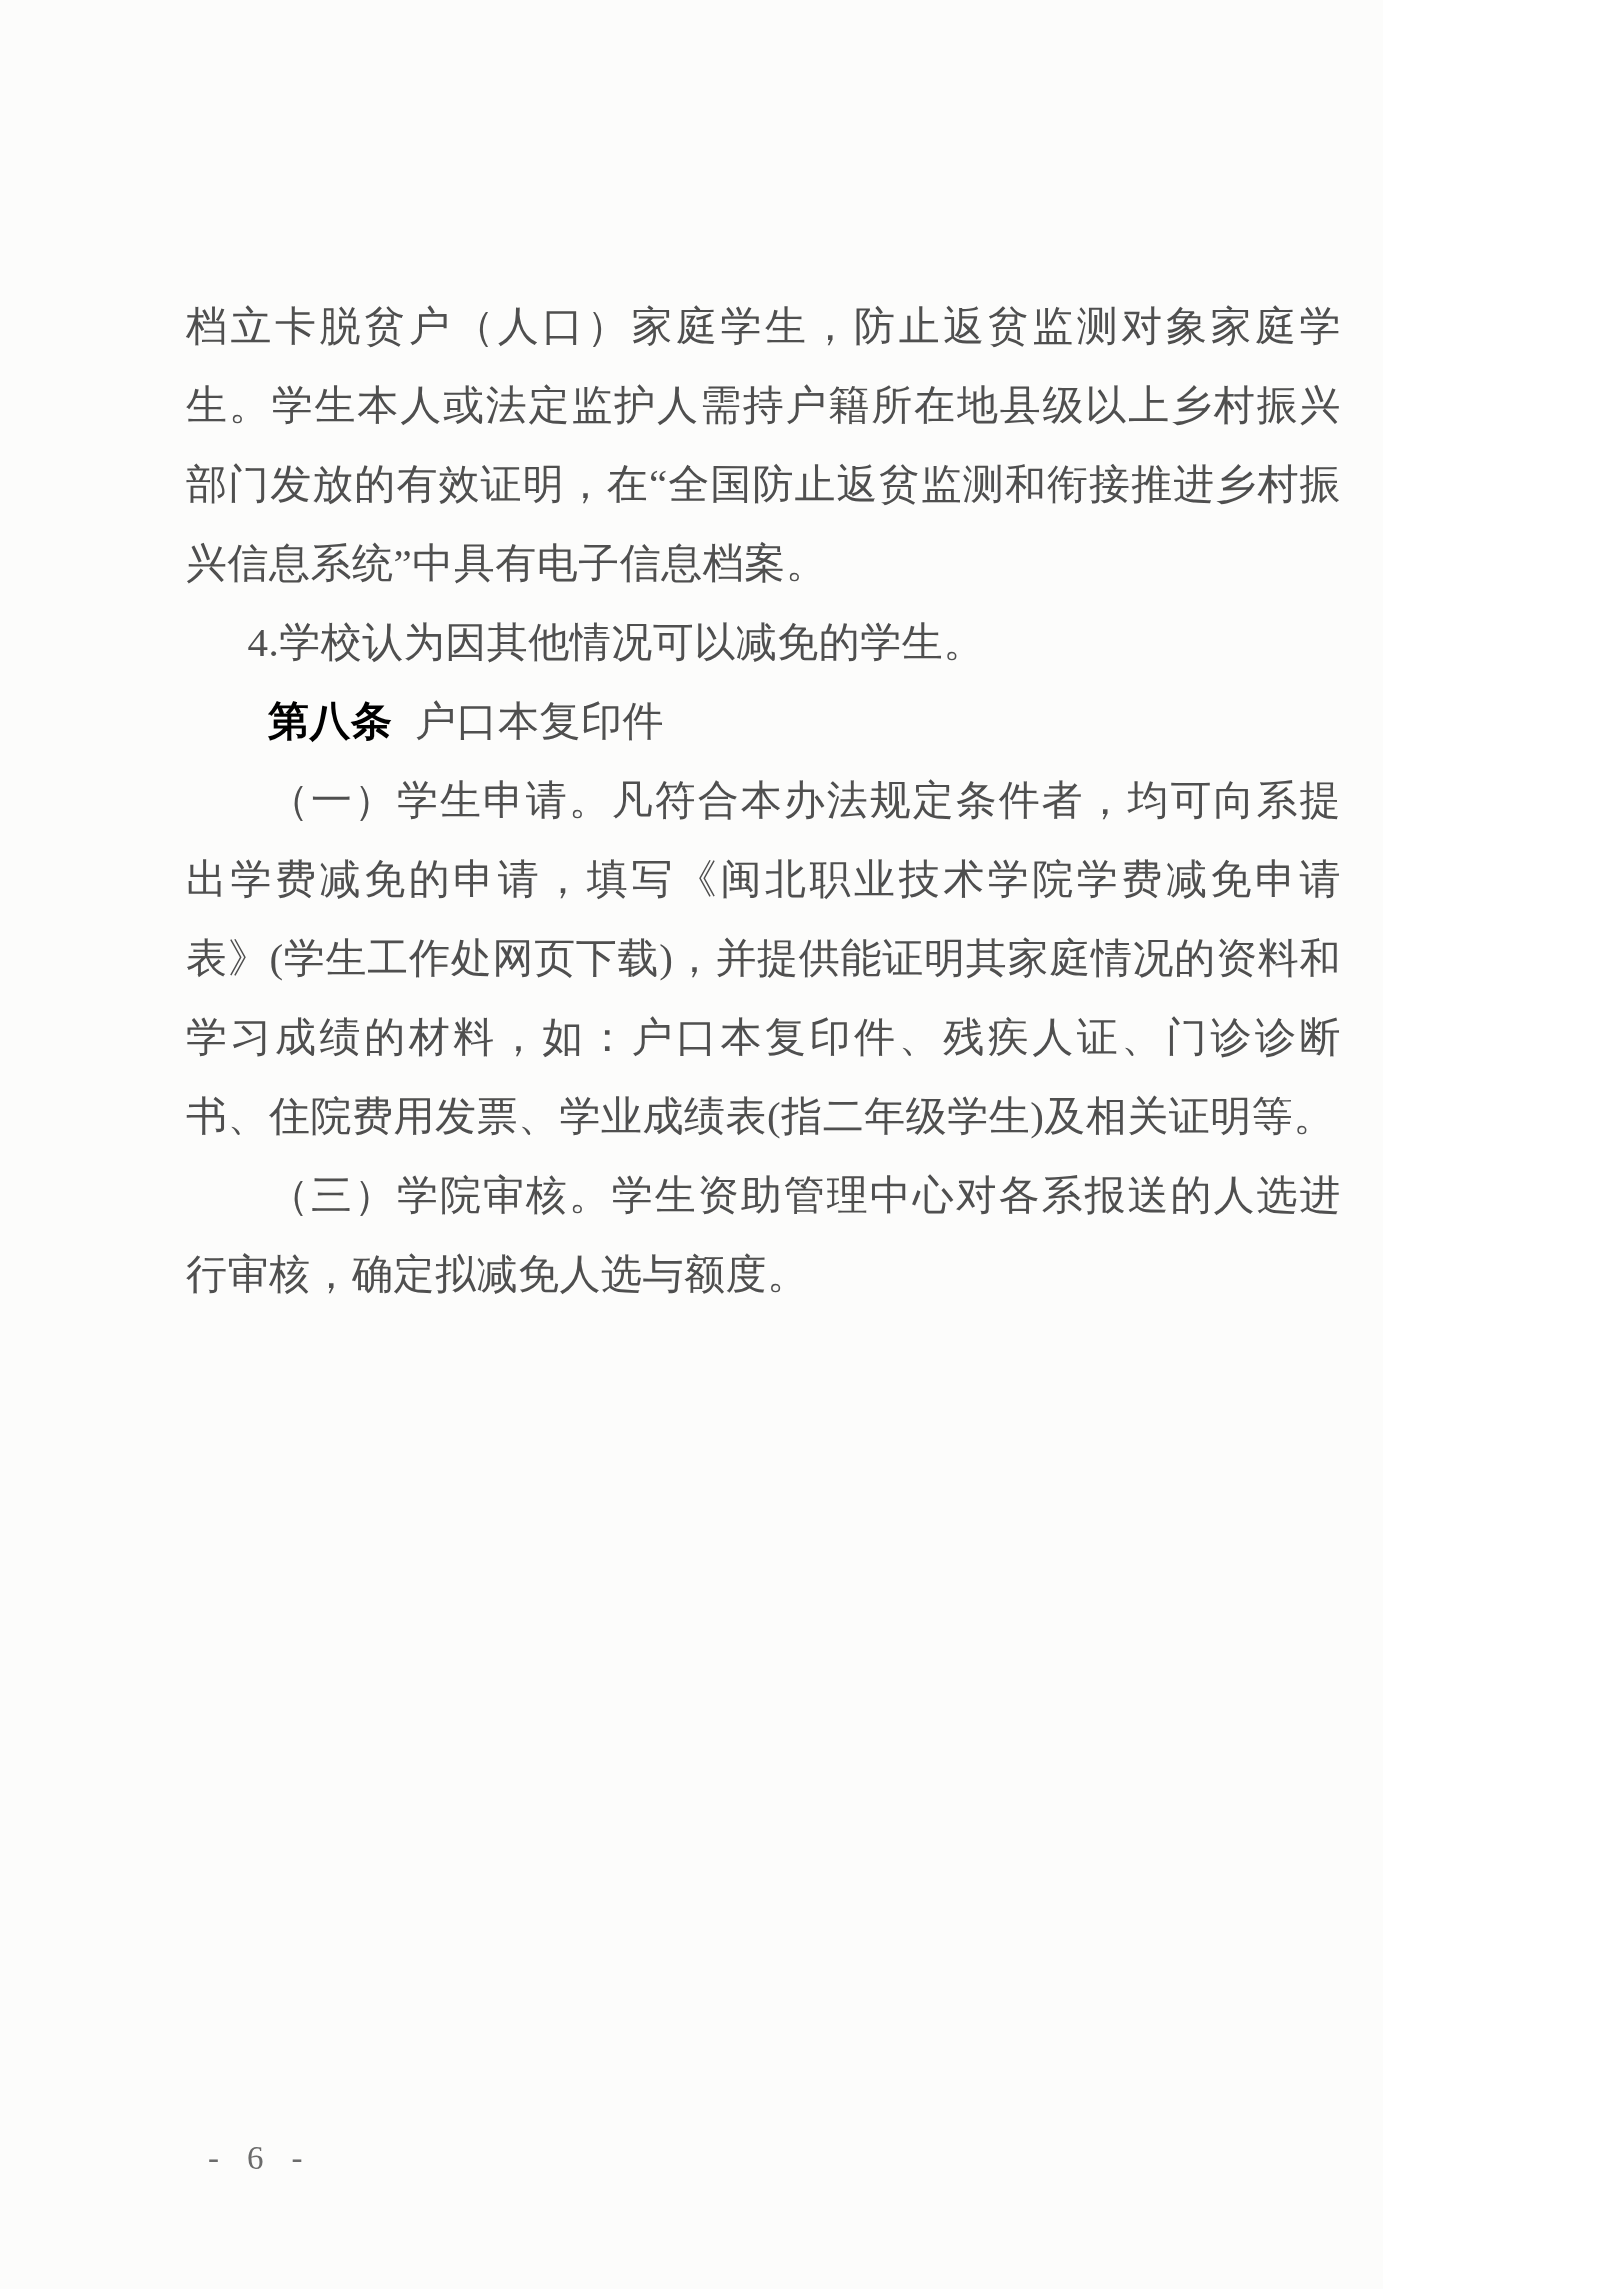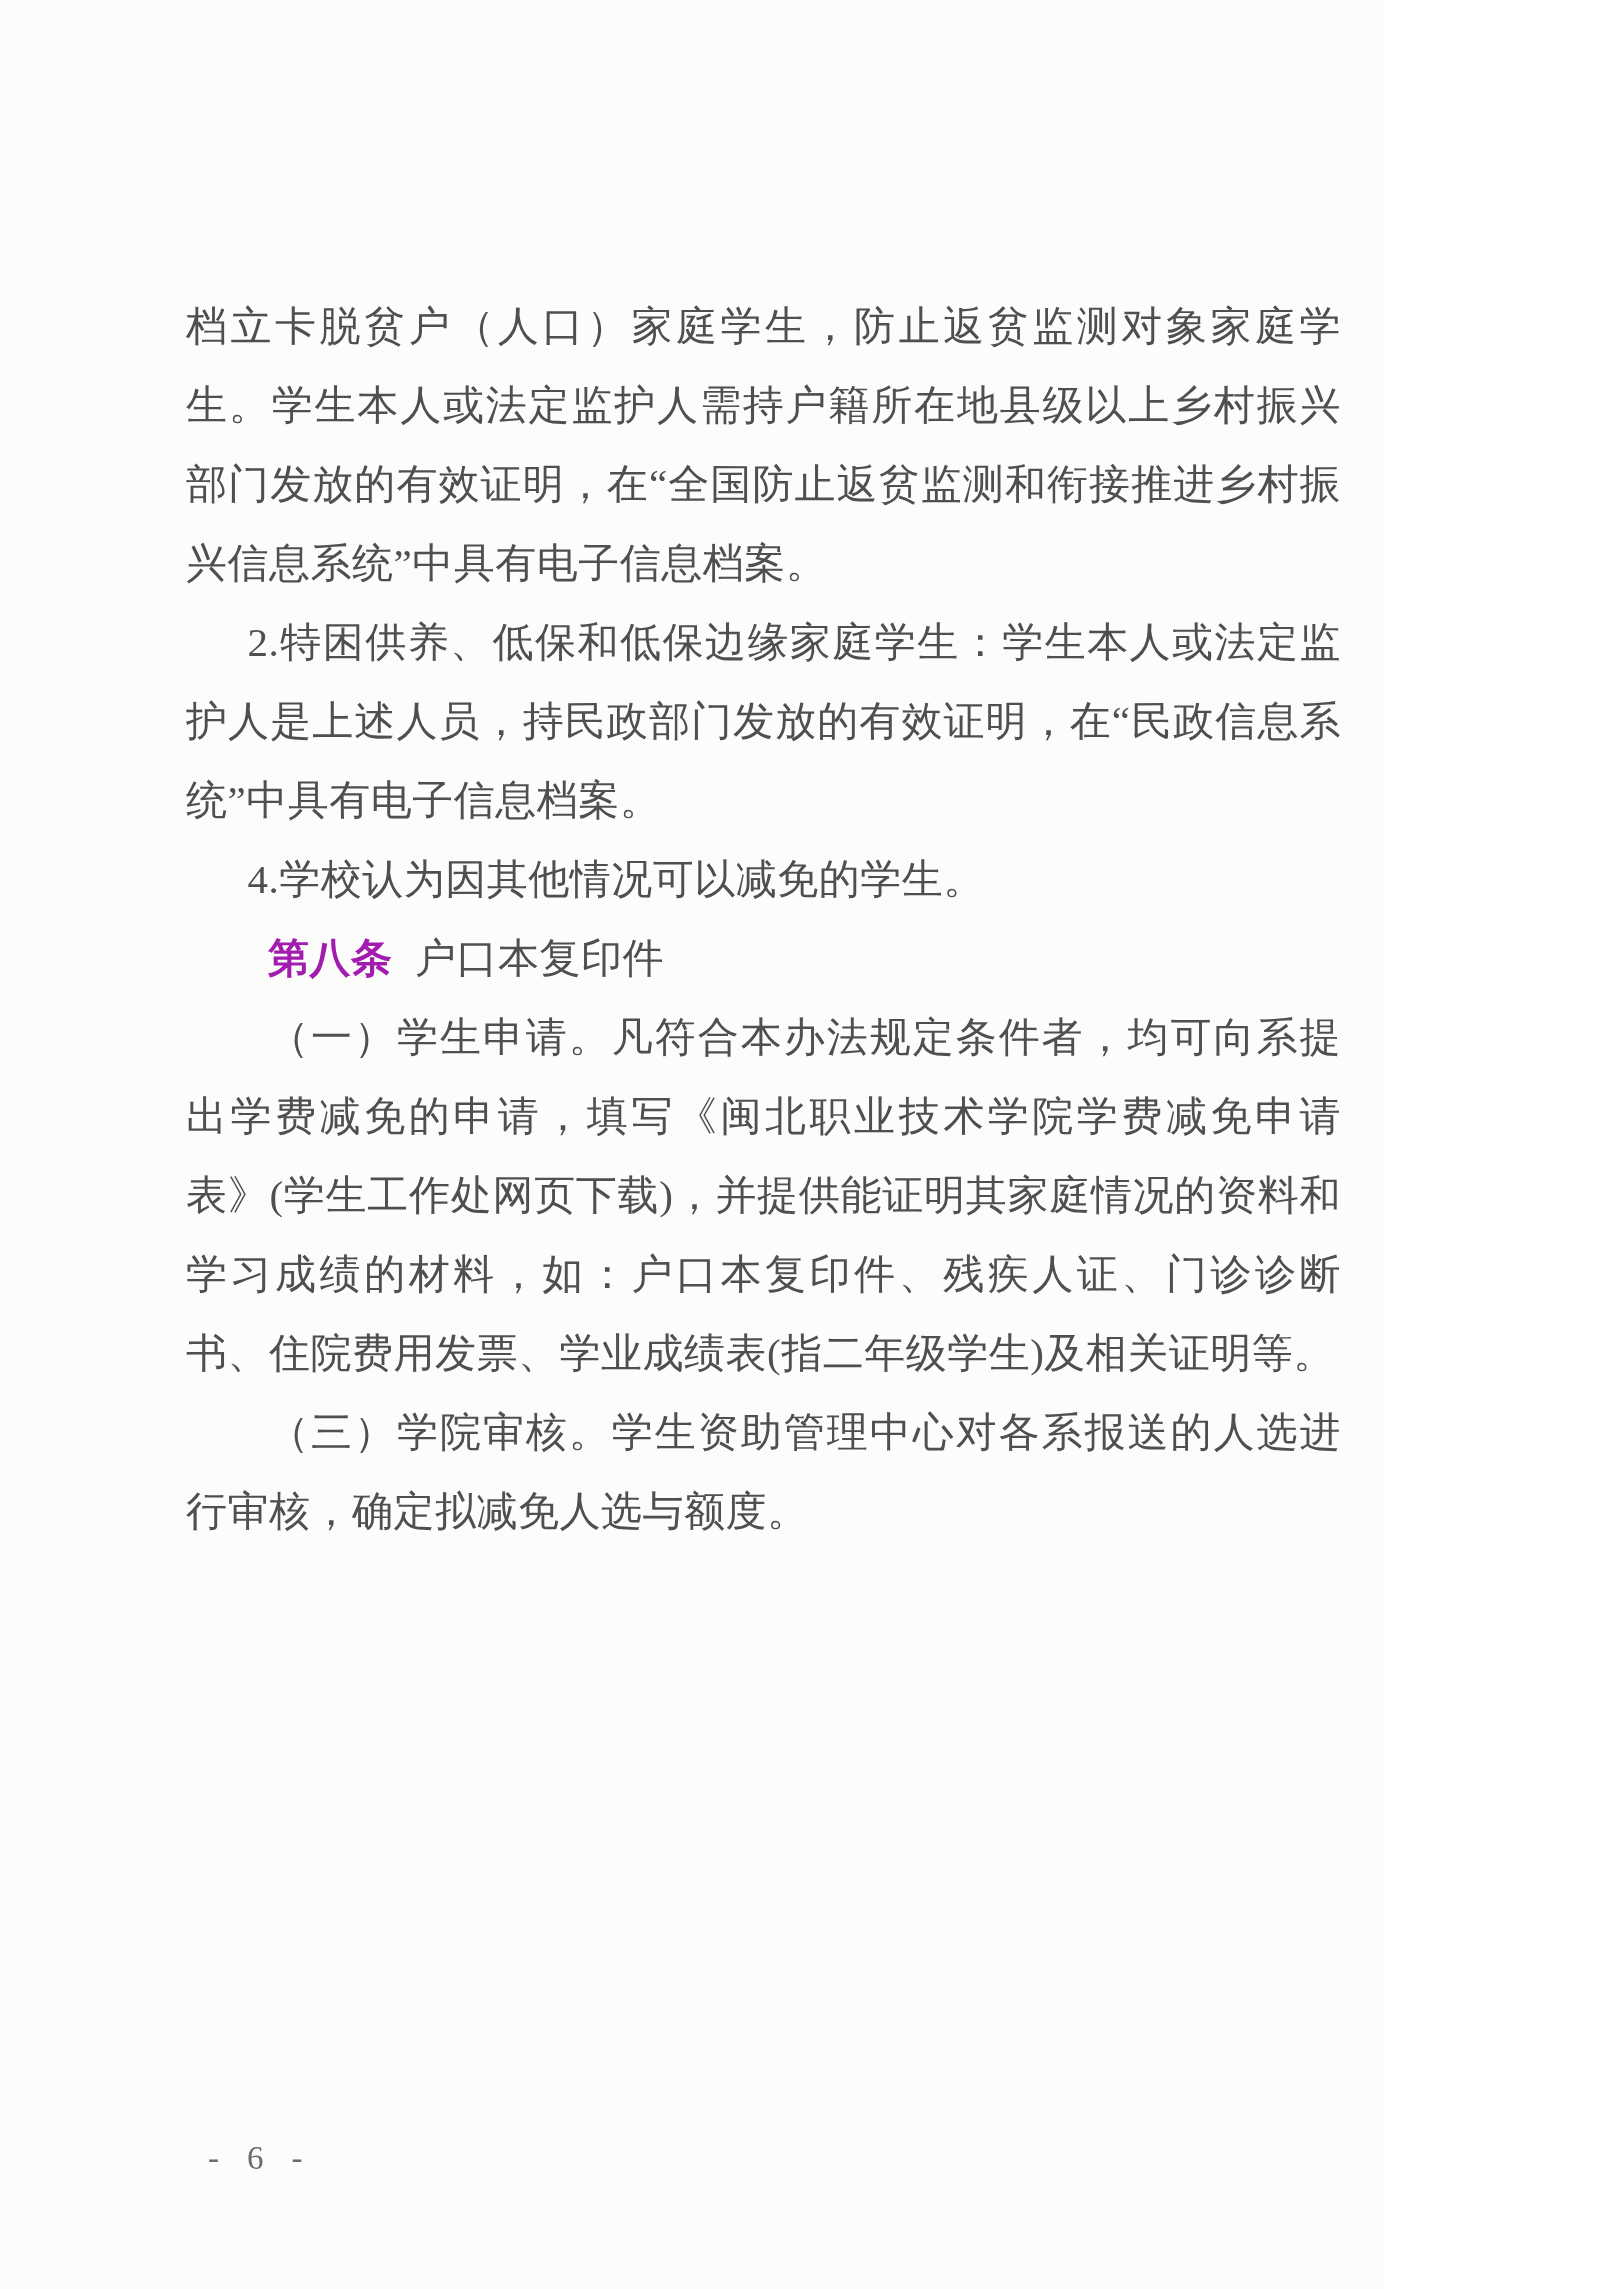--- a/index.html
+++ b/index.html
@@ -39,21 +39,21 @@
     text-indent: 2em;
   }
   .num-indent {
     text-indent: 1.5em;
   }
   .article-heading {
     text-indent: 2em;
   }
   .article-term {
     font-weight: bold;
-    color: #a21caf;
+    color: #000000;
   }
   .article-title {
     margin-left: 0.55em;
   }
   .footer {
     position: absolute;
     left: 208px;
     top: 2139px;
     font-size: 33px;
     line-height: 39px;
@@ -63,21 +63,20 @@
   }
 </style>
 </head>
 <body>
 
 <div class="page">
   <div class="content">
 
     <p>档立卡脱贫户（人口）家庭学生，防止返贫监测对象家庭学生。学生本人或法定监护人需持户籍所在地县级以上乡村振兴部门发放的有效证明，在“全国防止返贫监测和衔接推进乡村振兴信息系统”中具有电子信息档案。</p>
 
-    <p class="num-indent">2.特困供养、低保和低保边缘家庭学生：学生本人或法定监护人是上述人员，持民政部门发放的有效证明，在“民政信息系统”中具有电子信息档案。</p>
 
 
     <p class="num-indent">4.学校认为因其他情况可以减免的学生。</p>
 
     <p class="article-heading">
       <span class="article-term">第八条</span><span class="article-title">户口本复印件</span>
     </p>
 
     <p class="indent">（一）学生申请。凡符合本办法规定条件者，均可向系提出学费减免的申请，填写《闽北职业技术学院学费减免申请表》(学生工作处网页下载)，并提供能证明其家庭情况的资料和学习成绩的材料，如：户口本复印件、残疾人证、门诊诊断书、住院费用发票、学业成绩表(指二年级学生)及相关证明等。</p>
 

